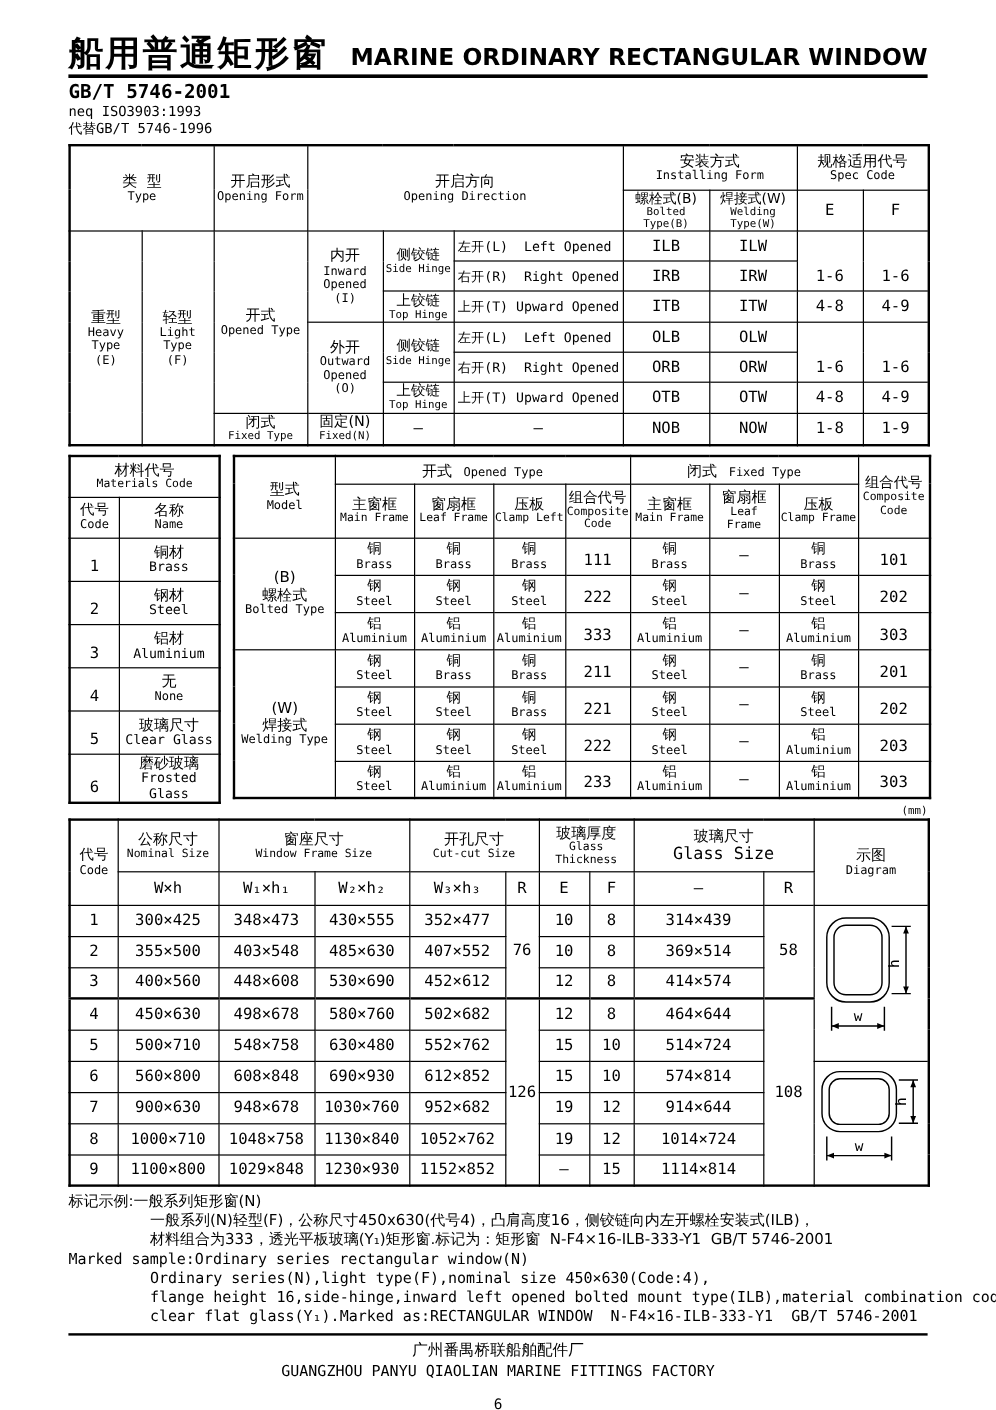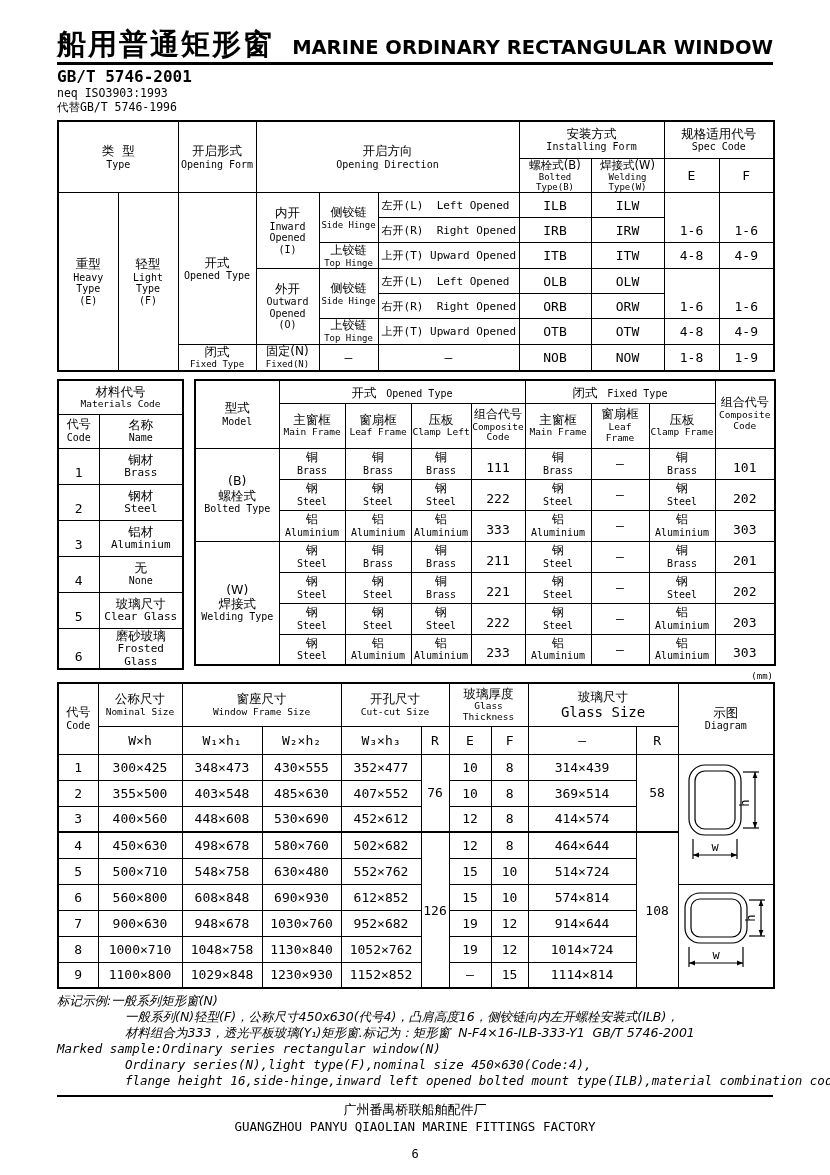--- a/index.html
+++ b/index.html
@@ -27,21 +27,21 @@
   .en{font-family:"DejaVu Sans Mono",monospace;font-size:10px;line-height:1.15;white-space:pre-wrap;}
   .mono{font-family:"DejaVu Sans Mono",monospace;font-size:13px;}
   .dir{text-align:left;padding-left:3px;font-size:11px;white-space:pre;font-family:"DejaVu Sans Mono",monospace;}
   .vbot{vertical-align:bottom;padding-bottom:4px;}
   .bt2{border-top:2px solid #000;}
   
   .t2wrap{display:flex;gap:10px;margin-top:7px;align-items:stretch;}
   .unit-note{text-align:right;font-size:9px;height:11px;line-height:11px;margin-top:1px;}
   
   .notes{margin-top:4px;}
-  .note{font-family:"DejaVu Sans",sans-serif;font-size:12.5px;line-height:16px;white-space:pre;font-style:italic;}
+  .note{font-family:"DejaVu Sans",sans-serif;font-size:12.5px;line-height:16px;white-space:pre;}
   .note.en-line{font-family:"DejaVu Sans Mono",monospace;font-size:12.5px;}
   .indent{padding-left:68px;}
   
   .footer{border-top:2px solid #000;margin-top:6px;padding-top:5px;text-align:center;}
   .footer-zh{font-family:"DejaVu Sans",sans-serif;font-size:13px;line-height:1.3;}
   .footer-en{font-size:12.5px;line-height:1.3;}
   .pageno{text-align:center;font-size:12px;margin-top:12px;}
   svg{display:block;margin:0 auto;}
   svg *{vector-effect:non-scaling-stroke;}
   .dgm-label{font-family:"DejaVu Sans Mono",monospace;font-size:12px;}
@@ -726,20 +726,21 @@
   </tbody>
     </table>
 
   <div class="notes">
     <div class="note">标记示例:一般系列矩形窗(N)</div>
     <div class="note indent">一般系列(N)轻型(F)，公称尺寸450x630(代号4)，凸肩高度16，侧铰链向内左开螺栓安装式(ILB)，</div>
     <div class="note indent">材料组合为333，透光平板玻璃(Y₁)矩形窗.标记为：矩形窗  N-F4×16-ILB-333-Y1  GB/T 5746-2001</div>
     <div class="note en-line">Marked sample:Ordinary series rectangular window(N)</div>
     <div class="note en-line indent">Ordinary series(N),light type(F),nominal size 450×630(Code:4),</div>
     <div class="note en-line indent">flange height 16,side-hinge,inward left opened bolted mount type(ILB),material combination code 333,</div>
+    <div class="note en-line indent">clear flat glass(Y₁).Marked as:RECTANGULAR WINDOW  N-F4×16-ILB-333-Y1  GB/T 5746-2001</div>
   </div>
 
   <div class="footer">
     <div class="footer-zh">广州番禺桥联船舶配件厂</div>
     <div class="footer-en">GUANGZHOU PANYU QIAOLIAN MARINE FITTINGS FACTORY</div>
   </div>
   <div class="pageno">6</div>
 
 </div>
 

